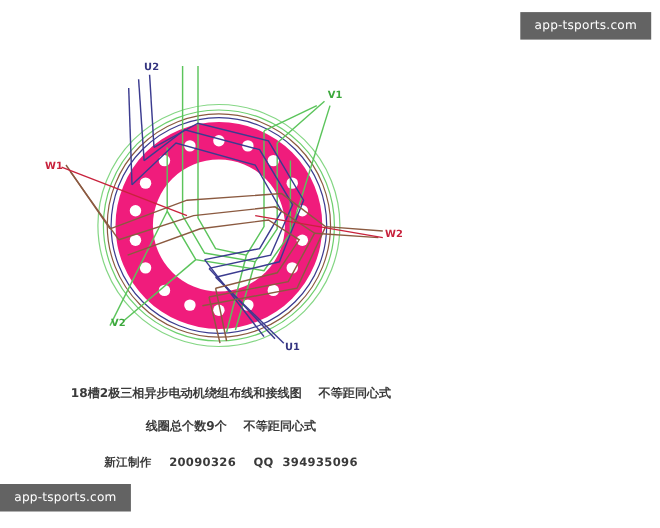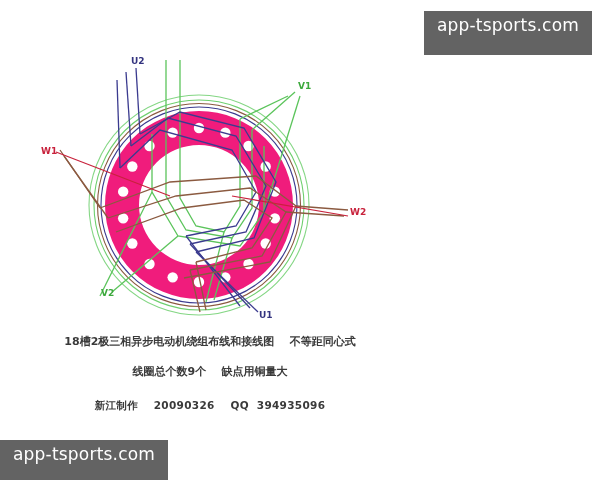--- a/index.html
+++ b/index.html
@@ -23,23 +23,23 @@
     height: 480px;
     background: #ffffff;
   }
 
   
   .watermark {
     position: absolute;
     background: #636363;
     color: #ffffff;
     font-family: "DejaVu Sans", sans-serif;
-    font-size: 17px;
+    font-size: 11px;
     letter-spacing: 0.2px;
-    padding: 6px 13px 21px 13px;
+    padding: 6px 13px 8px 13px;
     line-height: 1;
     white-space: nowrap;
   }
   #wm-top {
     right: 8px;
     top: 11px;
   }
   #wm-bottom {
     left: 0px;
     top: 440px;
@@ -56,21 +56,21 @@
     font-family: "DejaVu Sans", "Liberation Sans", sans-serif;
   }
   .cap-line {
     display: block;
     white-space: pre;
     font-size: 11px;
     font-weight: bold;
     color: #3a3a3a;
     line-height: 1;
   }
-  #cap-line-1 { margin: 0 0 0 0; text-align: center; }
+  #cap-line-1 { margin: 16px 0 0 0; text-align: center; }
   #cap-line-2 { margin: 19px 0 0 0; }
   #cap-line-3 { margin: 23px 0 16px 0; font-size: 10.5px; letter-spacing: 0.3px; }
 
   
   #diagram {
     position: absolute;
     left: 0;
     top: 0;
   }
   .lbl {
@@ -178,20 +178,20 @@
         <text x="298" y="89" fill="#3CA83C" class="lbl">V1</text>
         <text x="41" y="154" fill="#C8223C" class="lbl">W1</text>
         <text x="350" y="215" fill="#C8223C" class="lbl">W2</text>
         <text x="101" y="296" fill="#3CA83C" class="lbl">V2</text>
         <text x="259" y="318" fill="#33337F" class="lbl">U1</text>
       </g>
   </svg>
 
   <div id="caption">
     <span class="cap-line" id="cap-line-1">18槽2极三相异步电动机绕组布线和接线图    不等距同心式</span>
-    <span class="cap-line" id="cap-line-2">线圈总个数9个    缺点用铜量大</span>
+    <span class="cap-line" id="cap-line-2">线圈总个数9个    不等距同心式</span>
     <span class="cap-line" id="cap-line-3">新江制作    20090326    QQ  394935096</span>
   </div>
 
   <div class="watermark" id="wm-top">app-tsports.com</div>
   <div class="watermark" id="wm-bottom">app-tsports.com</div>
 
 </div>
 
 </body></html>

